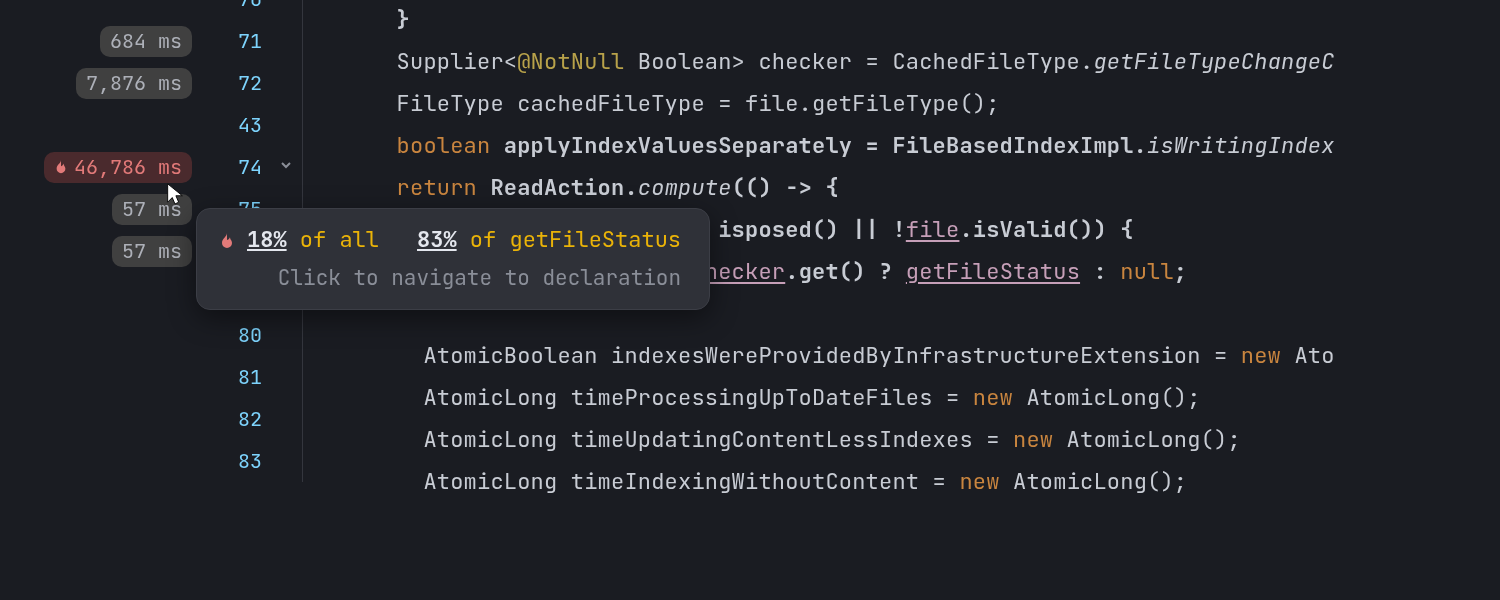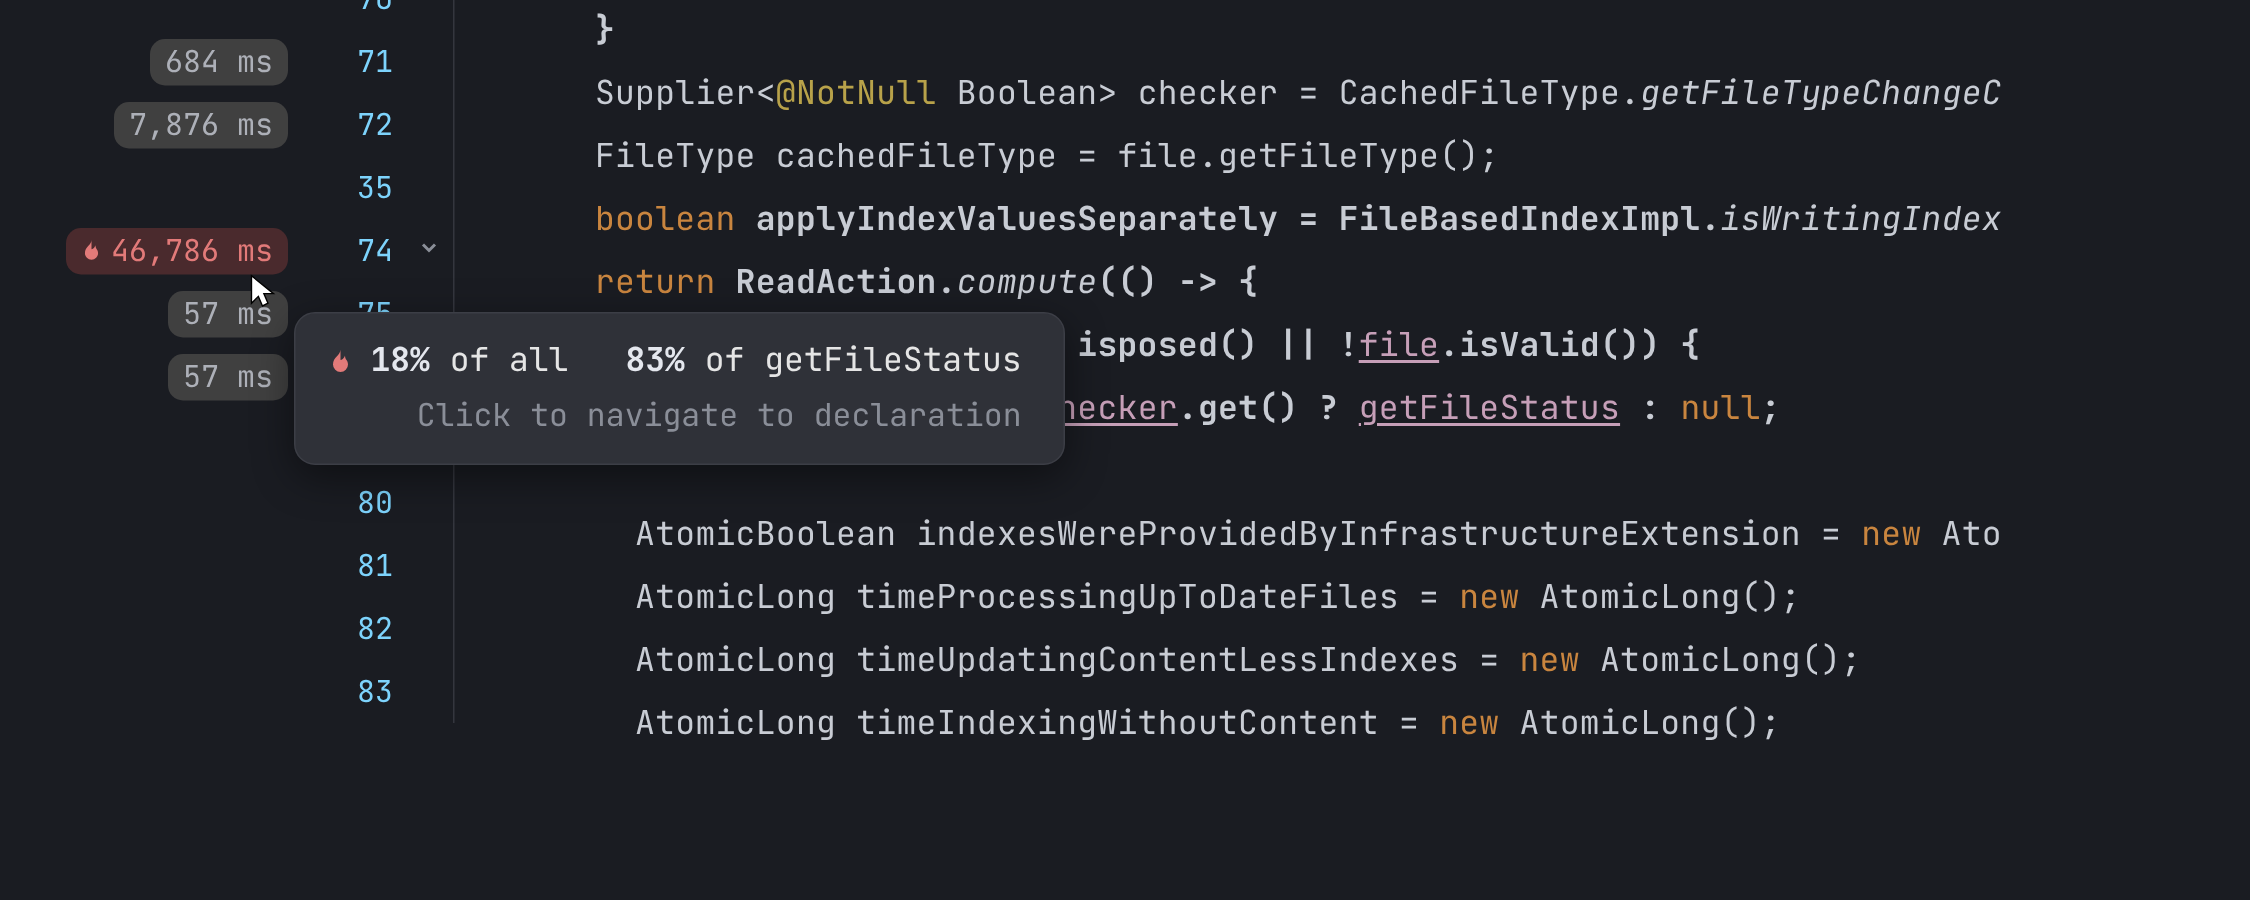--- a/index.html
+++ b/index.html
@@ -97,22 +97,22 @@
     min-width: 480px;
   }
   .popup .line1 {
     display: flex;
     align-items: center;
     gap: 12px;
     font-size: 22px;
     color: #c8ccd4;
     margin-bottom: 10px;
   }
-  .popup .line1 .pct { color: #e4e7ee; font-weight: 600; }
-  .popup .line1 .of  { color: #e5e5e5; margin-top: 40px; }
+  .popup .line1 .pct { color: #e4e7ee; font-weight: 600; text-decoration: underline; }
+  .popup .line1 .of  { color: #eab308; margin-top: 40px; }
   .popup .line2 { color: #8a8e98; font-size: 21px; text-align: right; }
   .popup .flame { width: 16px; height: 18px; color:#e27a79; }
 
   
   .cursor {
     position: absolute;
     left: 164px;
     top: 182px;
     z-index: 30;
     width: 22px;
@@ -148,21 +148,21 @@
           <span>7,876 ms</span>
         </span>
       </div>
       <div class="lineno-col">72</div>
       <div class="fold-col"></div>
       <div class="gutter-border"></div>
       <div class="code-col">    <span class="cls">FileType cachedFileType = file.getFileType();</span></div>
     </div>
     <div class="row">
       <div class="time-col"></div>
-      <div class="lineno-col">35</div>
+      <div class="lineno-col">43</div>
       <div class="fold-col"></div>
       <div class="gutter-border"></div>
       <div class="code-col">    <span class="kw">boolean</span><span class="enc"> applyIndexValuesSeparately = FileBasedIndexImpl.</span><span class="itl">isWritingIndex</span></div>
     </div>
     <div class="row">
       <div class="time-col">
         <span class="time-chip hot">
           <span class="flame"><svg viewBox="0 0 16 20" fill="currentColor">
               <path d="M8 0c0 4-5 5-5 10a5 5 0 0 0 10 0c0-3-2-3-2-6 0 0-1 3-3 3 0-3 0-7 0-7z"></path>
             </svg></span>

